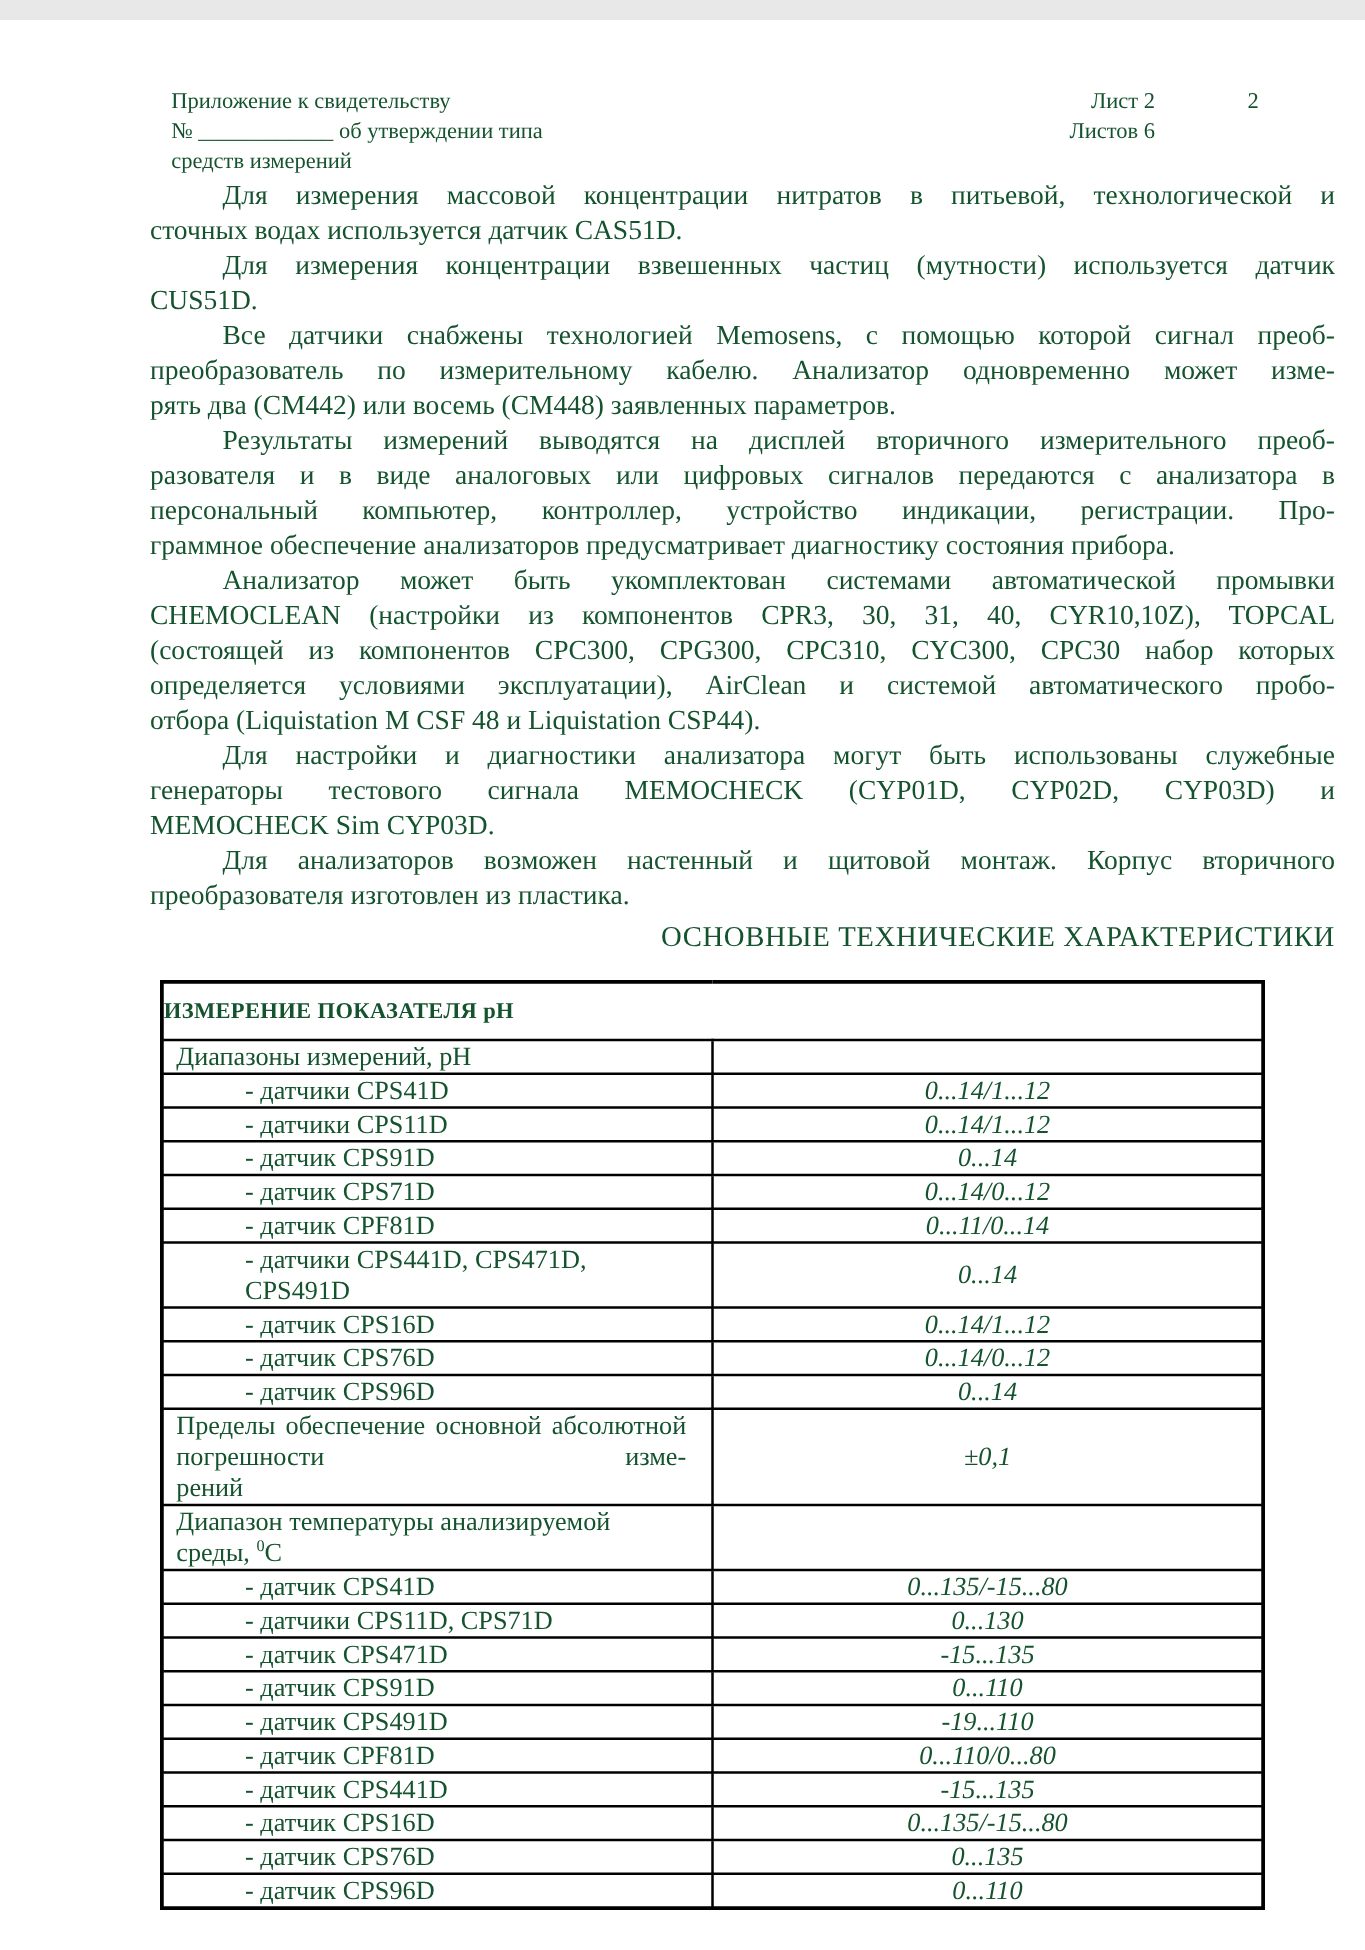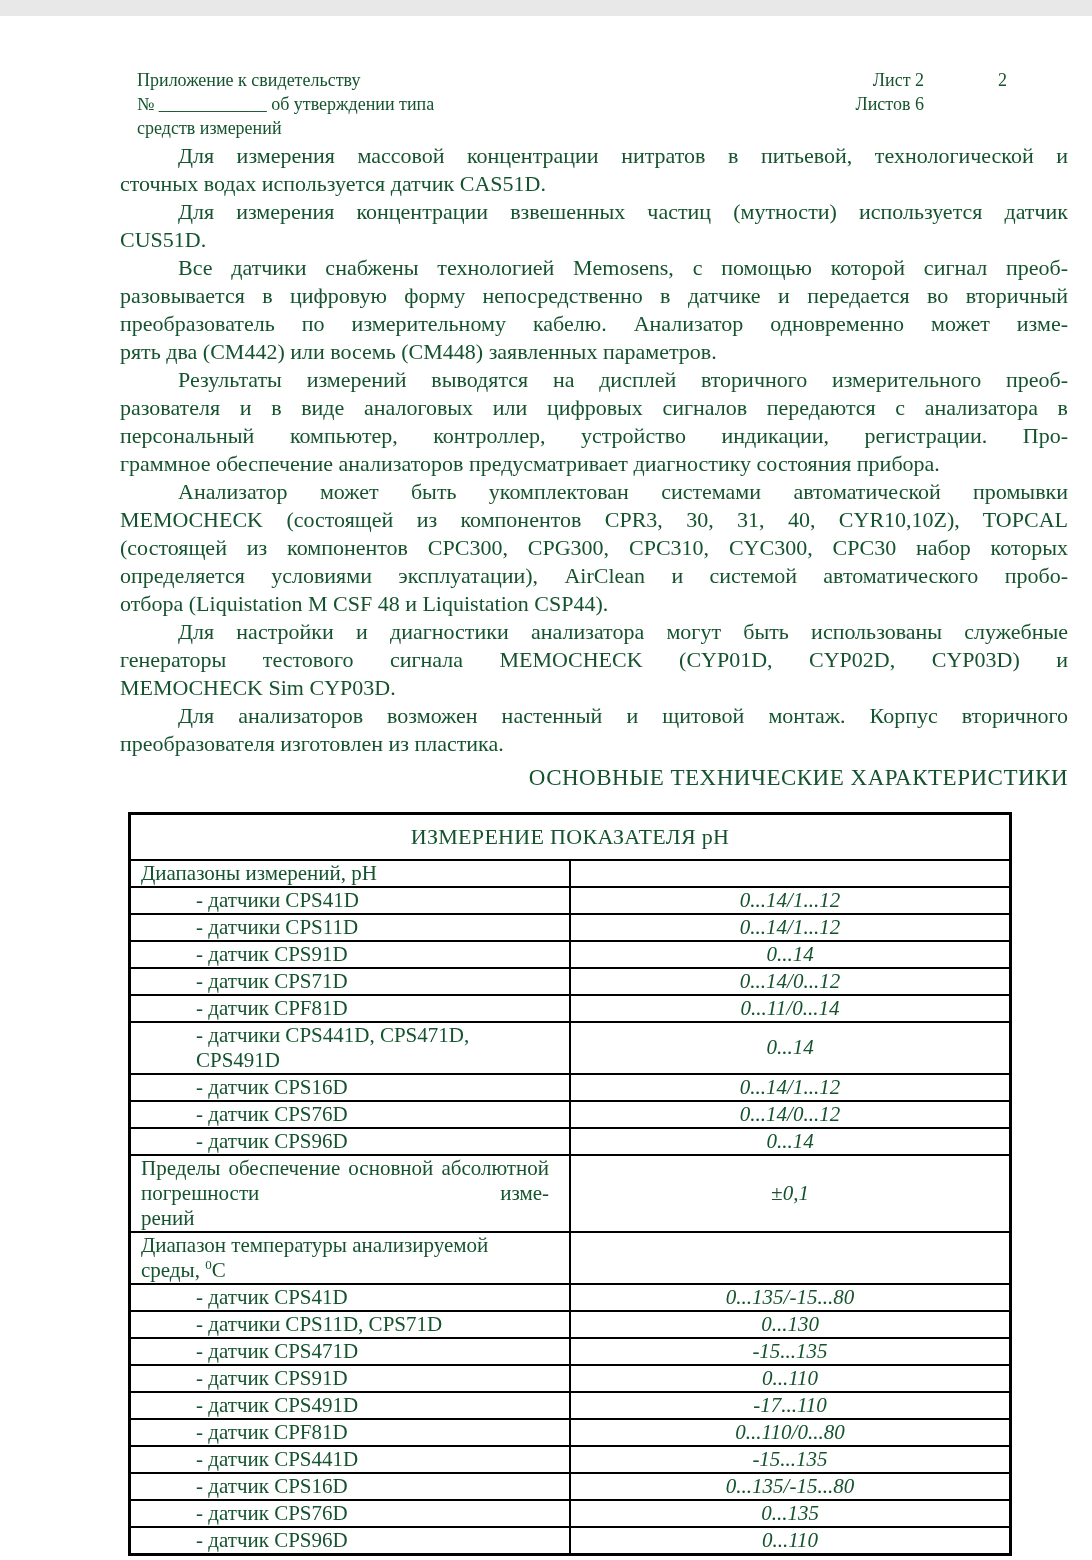--- a/index.html
+++ b/index.html
@@ -28,21 +28,21 @@
   table.spec {
     margin-top:20px; margin-left:8px;
     width:884px; table-layout:fixed;
     border-collapse:collapse; border:3px solid #000;
     font-size:21px;
   }
   table.spec td { border:2px solid #000; vertical-align:middle; }
   td.col-label { width:672px; padding:0 20px 0 10px; }
   td.col-value { width:212px; text-align:center;font-style:italic; }
   tr.title-row td {
-    height:46px; text-align:center; font-weight:normal; font-size:22px;
+    height:46px; font-weight:bold; font-size:18px;
     letter-spacing:0.3px;
   }
   tr.r td { height:27px; }
   tr.tall td { height:46px; }
   td.col-label.indent { padding-left:65px; }
   .jline { text-align:justify; text-align-last:justify; }
   sup { font-size:0.62em; vertical-align:super; line-height:0; }
 </style>
 </head>
 <body>
@@ -67,33 +67,32 @@
         <div class="para">
           <div class="line first">Для измерения массовой концентрации нитратов в питьевой, технологической и</div>
           <div class="line last">сточных водах используется датчик CAS51D.</div>
         </div>
         <div class="para">
           <div class="line first">Для измерения концентрации взвешенных частиц (мутности) используется датчик</div>
           <div class="line last">CUS51D.</div>
         </div>
         <div class="para">
           <div class="line first">Все датчики снабжены технологией Memosens, с помощью которой сигнал преоб-</div>
-          <div class="line">разовывается в цифровую форму непосредственно в датчике и передается во вторичный</div>
           <div class="line">преобразователь по измерительному кабелю. Анализатор одновременно может изме-</div>
           <div class="line last">рять два (СМ442) или восемь (СМ448) заявленных параметров.</div>
         </div>
         <div class="para">
           <div class="line first">Результаты измерений выводятся на дисплей вторичного измерительного преоб-</div>
           <div class="line">разователя и в виде аналоговых или цифровых сигналов передаются с анализатора в</div>
           <div class="line">персональный компьютер, контроллер, устройство индикации, регистрации. Про-</div>
           <div class="line last">граммное обеспечение анализаторов предусматривает диагностику состояния прибора.</div>
         </div>
         <div class="para">
           <div class="line first">Анализатор может быть укомплектован системами автоматической промывки</div>
-          <div class="line">MEMOCHECK (состоящей из компонентов CPR3, 30, 31, 40, CYR10,10Z), TOPCAL</div>
+          <div class="line">CHEMOCLEAN (настройки из компонентов CPR3, 30, 31, 40, CYR10,10Z), TOPCAL</div>
           <div class="line">(состоящей из компонентов CPC300, CPG300, CPC310, CYC300, CPC30 набор которых</div>
           <div class="line">определяется условиями эксплуатации), AirClean и системой автоматического пробо-</div>
           <div class="line last">отбора (Liquistation M CSF 48 и Liquistation CSP44).</div>
         </div>
         <div class="para">
           <div class="line first">Для настройки и диагностики анализатора могут быть использованы служебные</div>
           <div class="line">генераторы тестового сигнала MEMOCHECK (CYP01D, CYP02D, CYP03D) и</div>
           <div class="line last">MEMOCHECK Sim CYP03D.</div>
         </div>
         <div class="para">
@@ -171,21 +170,21 @@
           <tr class="r">
             <td class="col-label indent">- датчик CPS471D</td>
             <td class="col-value">-15...135</td>
           </tr>
           <tr class="r">
             <td class="col-label indent">- датчик CPS91D</td>
             <td class="col-value">0...110</td>
           </tr>
           <tr class="r">
             <td class="col-label indent">- датчик CPS491D</td>
-            <td class="col-value">-17...110</td>
+            <td class="col-value">-19...110</td>
           </tr>
           <tr class="r">
             <td class="col-label indent">- датчик CPF81D</td>
             <td class="col-value">0...110/0...80</td>
           </tr>
           <tr class="r">
             <td class="col-label indent">- датчик CPS441D</td>
             <td class="col-value">-15...135</td>
           </tr>
           <tr class="r">

